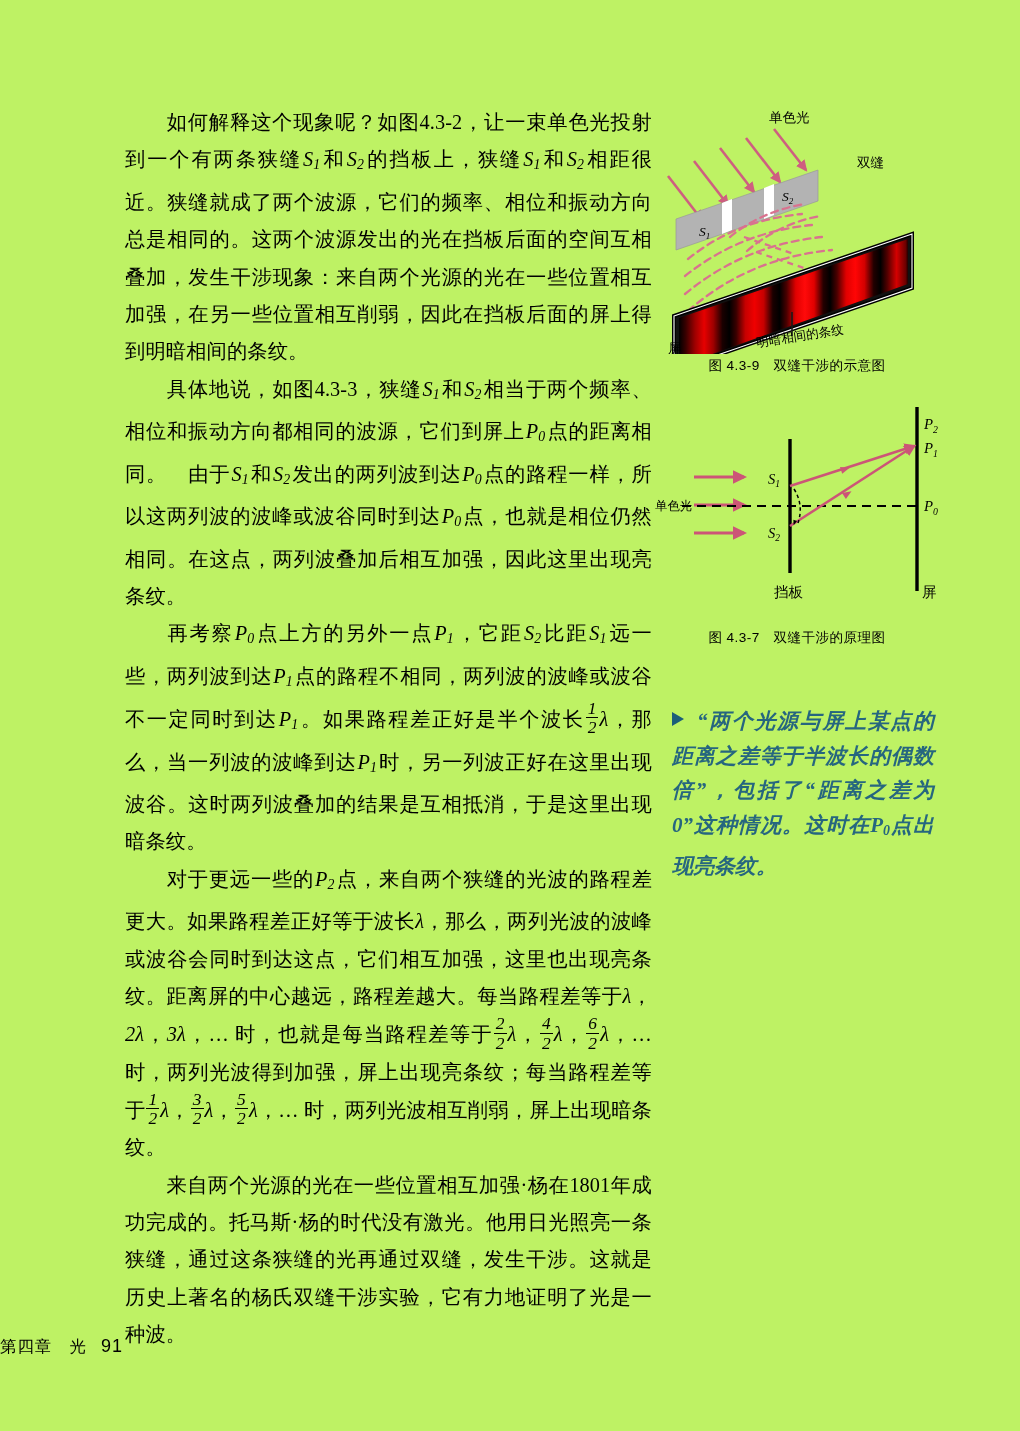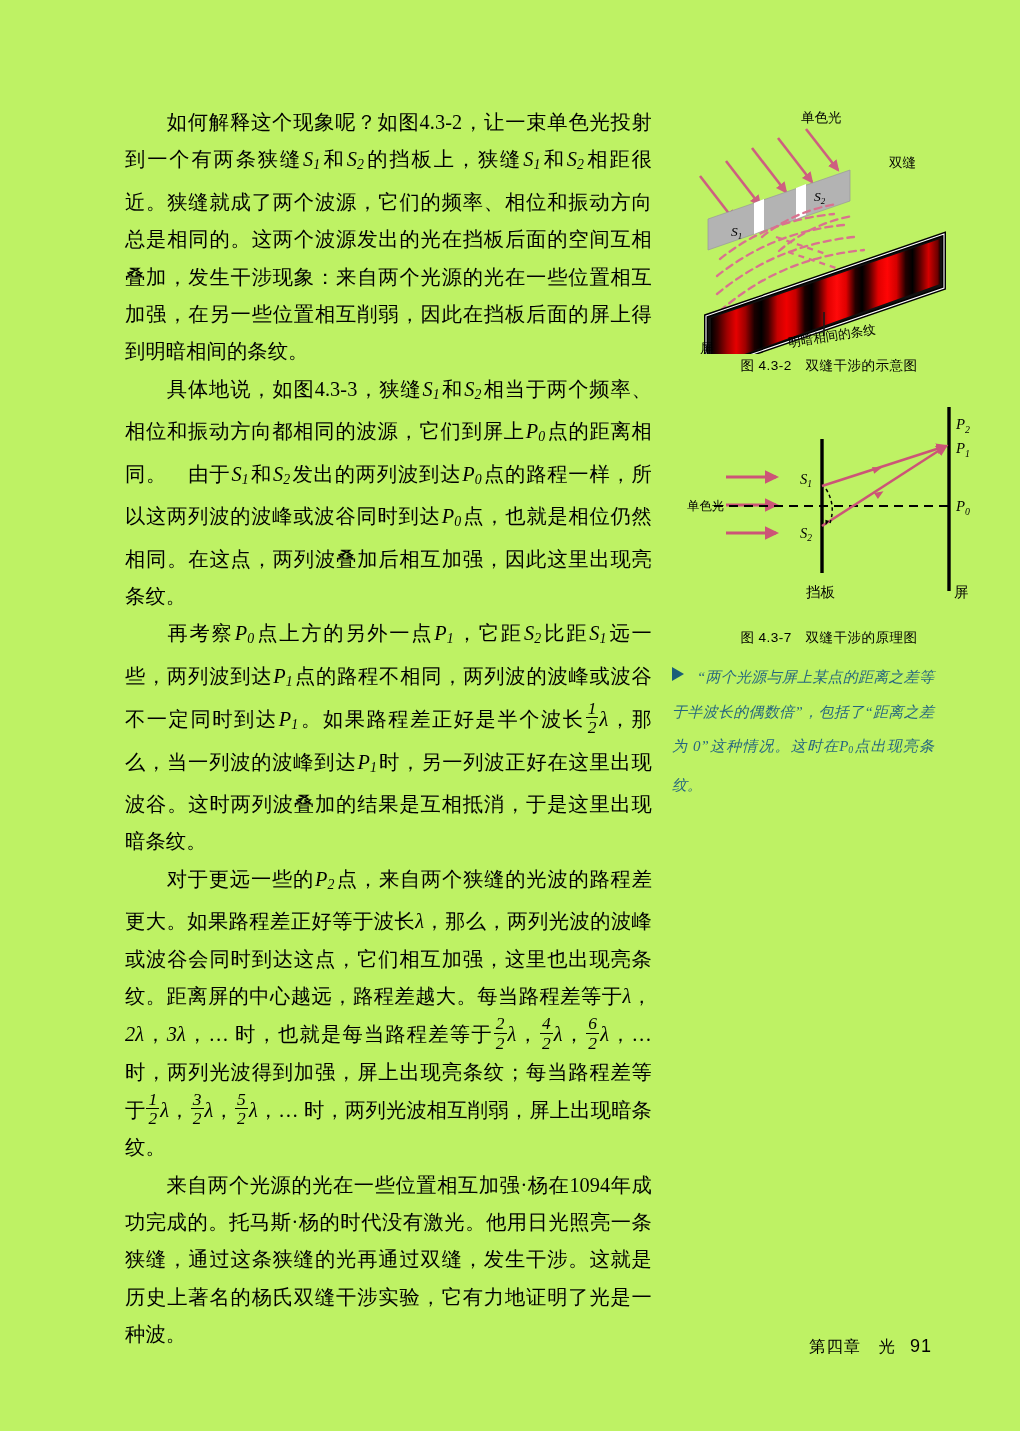--- a/index.html
+++ b/index.html
@@ -65,21 +65,21 @@
     margin: 0 1px;
     position: relative;
     top: -0.06em;
   }
   .frac .n { display: block; padding: 0 2px; }
   .frac .d { display: block; padding: 0 2px; border-top: 1.3px solid #000; }
 
   
   #right-column {
     position: absolute;
-    left: 684px;
+    left: 652px;
     top: 104px;
     width: 290px;
   }
   .fig-caption {
     font-size: 13.6px;
     text-align: center;
     color: #000;
     font-family: "Liberation Sans", sans-serif;
     letter-spacing: 0.4px;
     white-space: nowrap;
@@ -92,29 +92,30 @@
 
   
   #fig2-wrap { position: relative; width: 290px; height: 230px; margin-top: 47px; }
   #fig2-svg { position: absolute; left: 0; top: 0; }
   #fig2-caption { position: absolute; left: 0; top: 228px; width: 290px; }
 
   
   #side-note {
     position: absolute;
     left: 672px;
-    top: 660px;
+    top: 704px;
     width: 262px;
     color: #26667f;
-    font-size: 15px;
+    font-size: 21px;
     line-height: 34.6px;
     font-family: "Liberation Serif", "DejaVu Serif", serif;
     font-style: italic;
     text-align: justify;
     text-justify: inter-ideograph;
+    font-weight: bold;
   }
   #side-note .bullet {
     display: inline-block;
     width: 0; height: 0;
     border-left: 12px solid #1b5e79;
     border-top: 7.5px solid transparent;
     border-bottom: 7.5px solid transparent;
     vertical-align: 0.08em;
     margin-right: 13px;
   }
@@ -122,21 +123,21 @@
     font-size: 0.66em;
     vertical-align: -0.25em;
   }
 
   
   #footer {
     position: absolute;
     left: 0;
     top: 1336px;
     width: 1020px;
-    text-align: right;
+    text-align: left;
     padding-right: 88px;
     box-sizing: border-box;
     font-size: 16.4px;
     font-family: "Liberation Sans", sans-serif;
     letter-spacing: 1px;
   }
   #footer .chap { margin-right: 14px; }
   #footer .pg { font-size: 18px; }
 </style>
 </head>
@@ -148,21 +149,21 @@
 
     <p class="para indent"><span>如何解释这个现象呢？如图</span><span class="num">4.3-2</span><span>，让一束单色光投射到一个有两条狭缝</span><span class="it"><span>S</span><sub>1</sub></span><span>和</span><span class="it"><span>S</span><sub>2</sub></span><span>的挡板上，狭缝</span><span class="it"><span>S</span><sub>1</sub></span><span>和</span><span class="it"><span>S</span><sub>2</sub></span><span>相距很近。狭缝就成了两个波源，它们的频率、相位和振动方向总是相同的。这两个波源发出的光在挡板后面的空间互相叠加，发生干涉现象：来自两个光源的光在一些位置相互加强，在另一些位置相互削弱，因此在挡板后面的屏上得到明暗相间的条纹。</span></p>
 
     <p class="para indent"><span>具体地说，如图</span><span class="num">4.3-3</span><span>，狭缝</span><span class="it"><span>S</span><sub>1</sub></span><span>和</span><span class="it"><span>S</span><sub>2</sub></span><span>相当于两个频率、相位和振动方向都相同的波源，它们到屏上</span><span class="it"><span>P</span><sub>0</sub></span><span>点的距离相同。　由于</span><span class="it"><span>S</span><sub>1</sub></span><span>和</span><span class="it"><span>S</span><sub>2</sub></span><span>发出的两列波到达</span><span class="it"><span>P</span><sub>0</sub></span><span>点的路程一样，所以这两列波的波峰或波谷同时到达</span><span class="it"><span>P</span><sub>0</sub></span><span>点，也就是相位仍然相同。在这点，两列波叠加后相互加强，因此这里出现亮条纹。</span></p>
 
     <p class="para indent"><span>再考察</span><span class="it"><span>P</span><sub>0</sub></span><span>点上方的另外一点</span><span class="it"><span>P</span><sub>1</sub></span><span>，它距</span><span class="it"><span>S</span><sub>2</sub></span><span>比距</span><span class="it"><span>S</span><sub>1</sub></span><span>远一些，两列波到达</span><span class="it"><span>P</span><sub>1</sub></span><span>点的路程不相同，两列波的波峰或波谷不一定同时到达</span><span class="it"><span>P</span><sub>1</sub></span><span>。如果路程差正好是半个波长</span><span class="frac"><span class="n">1</span><span class="d">2</span></span><span class="lam">λ</span><span>，那么，当一列波的波峰到达</span><span class="it"><span>P</span><sub>1</sub></span><span>时，另一列波正好在这里出现波谷。这时两列波叠加的结果是互相抵消，于是这里出现暗条纹。</span></p>
 
     <p class="para indent"><span>对于更远一些的</span><span class="it"><span>P</span><sub>2</sub></span><span>点，来自两个狭缝的光波的路程差更大。如果路程差正好等于波长</span><span class="lam">λ</span><span>，那么，两列光波的波峰或波谷会同时到达这点，它们相互加强，这里也出现亮条纹。距离屏的中心越远，路程差越大。每当路程差等于</span><span class="lam">λ</span><span>，</span><span class="lam">2λ</span><span>，</span><span class="lam">3λ</span><span>，… 时，也就是每当路程差等于</span><span class="frac"><span class="n">2</span><span class="d">2</span></span><span class="lam">λ</span><span>，</span><span class="frac"><span class="n">4</span><span class="d">2</span></span><span class="lam">λ</span><span>，</span><span class="frac"><span class="n">6</span><span class="d">2</span></span><span class="lam">λ</span><span>，…时，两列光波得到加强，屏上出现亮条纹；每当路程差等于</span><span class="frac"><span class="n">1</span><span class="d">2</span></span><span class="lam">λ</span><span>，</span><span class="frac"><span class="n">3</span><span class="d">2</span></span><span class="lam">λ</span><span>，</span><span class="frac"><span class="n">5</span><span class="d">2</span></span><span class="lam">λ</span><span>，… 时，两列光波相互削弱，屏上出现暗条纹。</span></p>
 
 
-    <p class="para indent"><span>来自两个光源的光在一些位置相互加强·杨在</span><span class="num">1094</span><span>年成功完成的。托马斯·杨的时代没有激光。他用日光照亮一条狭缝，通过这条狭缝的光再通过双缝，发生干涉。这就是历史上著名的杨氏双缝干涉实验，它有力地证明了光是一种波。</span></p>
+    <p class="para indent"><span>来自两个光源的光在一些位置相互加强·杨在</span><span class="num">1801</span><span>年成功完成的。托马斯·杨的时代没有激光。他用日光照亮一条狭缝，通过这条狭缝的光再通过双缝，发生干涉。这就是历史上著名的杨氏双缝干涉实验，它有力地证明了光是一种波。</span></p>
 
   </div>
 
   <div id="right-column">
 
     <div id="fig1-wrap">
       <svg id="fig1-svg" width="290" height="250" viewBox="0 0 290 250">
         <defs>
           <marker id="pinkArrow" markerWidth="5" markerHeight="5" refX="3.6" refY="2.1" orient="auto">
             <path d="M0,0 L4.4,2.1 L0,4.2 z" fill="#ce5f80"></path>
@@ -236,21 +237,21 @@
 
         <line x1="140" y1="208" x2="140" y2="232" stroke="#1a1a1a" stroke-width="1.6"></line>
 
         <text x="117" y="18" font-family="'Liberation Sans',sans-serif" font-size="13.5" fill="#000">单色光</text>
         <text x="205" y="63" font-family="'Liberation Sans',sans-serif" font-size="13.5" fill="#000">双缝</text>
         <text x="47" y="132" font-family="'Liberation Serif',serif" font-style="italic" font-size="13.5" fill="#000">S<tspan font-size="9" dy="3">1</tspan></text>
         <text x="130" y="97" font-family="'Liberation Serif',serif" font-style="italic" font-size="13.5" fill="#000">S<tspan font-size="9" dy="3">2</tspan></text>
         <text x="16" y="249" font-family="'Liberation Sans',sans-serif" font-size="13.5" fill="#000">屏</text>
         <text x="105" y="243" font-family="'Liberation Sans',sans-serif" font-size="12.6" fill="#000" transform="rotate(-9 105 243)">明暗相间的条纹</text>
       </svg>
-      <div class="fig-caption" id="fig1-caption">图 4.3-2　双缝干涉的示意图</div>
+      <div class="fig-caption" id="fig1-caption">图 4.3-9　双缝干涉的示意图</div>
     </div>
 
     <div id="fig2-wrap">
       <svg id="fig2-svg" width="290" height="220" viewBox="0 0 290 220">
         <defs>
           <marker id="pinkArrow2" markerWidth="5.4" markerHeight="5.4" refX="3.8" refY="2.3" orient="auto">
             <path d="M0,0 L4.8,2.3 L0,4.6 z" fill="#cc5577"></path>
           </marker>
           <marker id="blkArrow" markerWidth="5" markerHeight="5" refX="3.5" refY="2" orient="auto">
             <path d="M0,0 L4,2 L0,4 z" fill="#000"></path>

